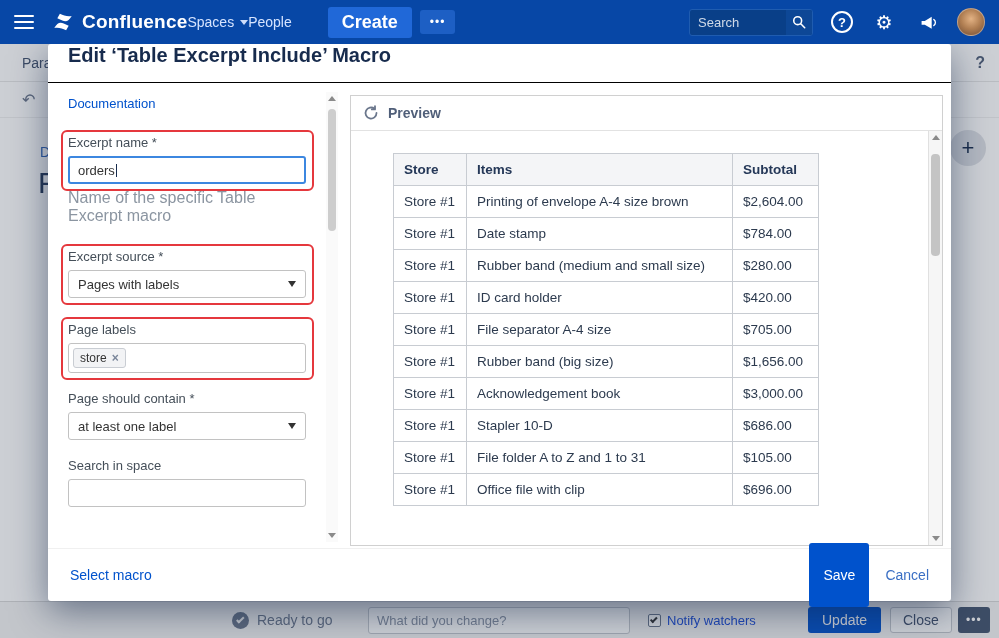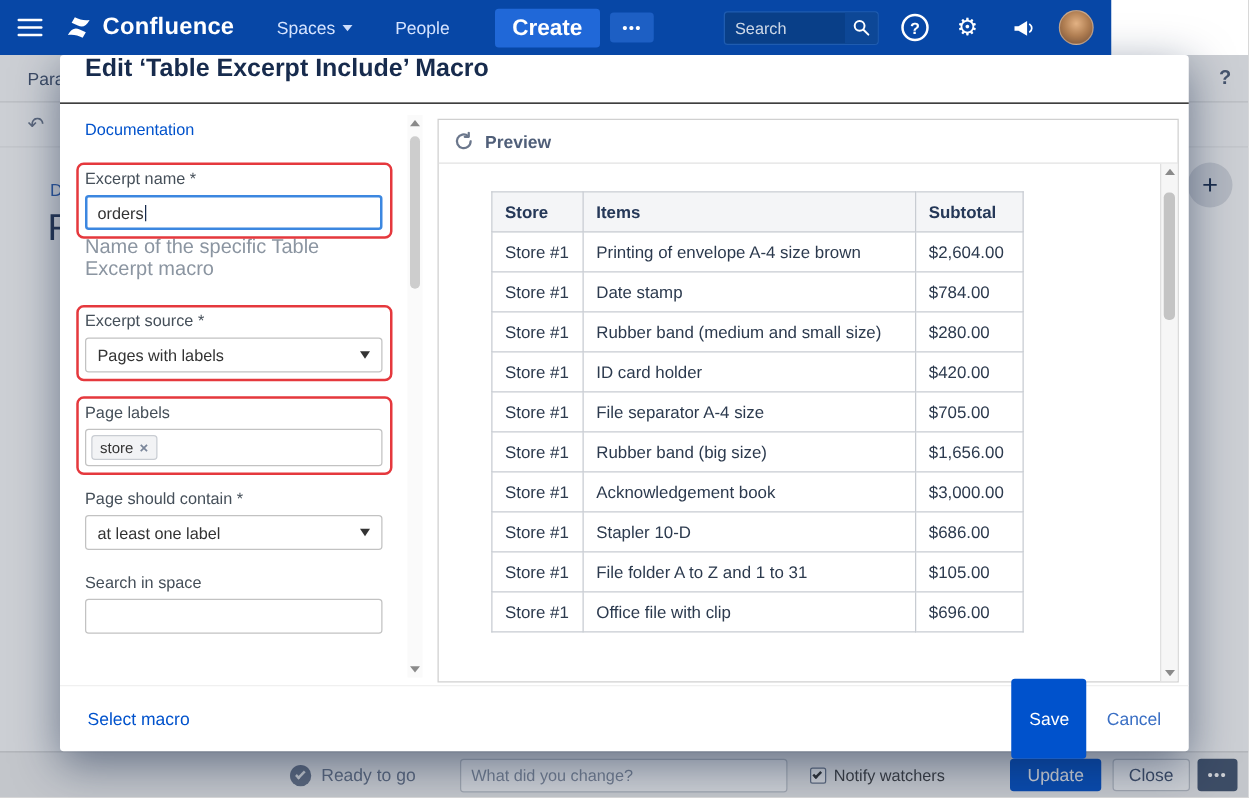--- a/index.html
+++ b/index.html
@@ -1,26 +1,26 @@
 <!DOCTYPE html>
 <html><head>
 <meta charset="utf-8">
 <style>
   * { margin:0; padding:0; box-sizing:border-box; }
   body { font-family:"Liberation Sans", sans-serif; background:#888; }
   .screen { position:relative; width:999px; height:638px; background:#fff; overflow:hidden; }
 
   
-  .navbar { position:absolute; top:0; left:0; width:889px; height:44px; background:#0747a6;
+  .navbar { position:absolute; top:0; left:0; width:999px; height:44px; background:#0747a6;
             display:flex; align-items:center; padding:0 14px; z-index:30; color:#fff; }
   .hamburger { width:20px; height:14px; display:flex; flex-direction:column; justify-content:space-between; cursor:pointer; }
   .hamburger span { display:block; height:2px; background:#fff; border-radius:1px; }
   .logo-mark { margin-left:18px; display:flex; align-items:center; }
   .logo-text { margin-left:8px; font-size:19px; font-weight:bold; letter-spacing:.2px; }
-  .nav-item { margin-left:34px; font-size:14px; color:#d6e4ff; display:flex; align-items:center; gap:6px; cursor:pointer; }
+  .nav-item { font-size:14px; color:#d6e4ff; display:flex; align-items:center; gap:6px; cursor:pointer; }
   .tri-down-w { width:0; height:0; border-left:4px solid transparent; border-right:4px solid transparent; border-top:5px solid #cdddfb; }
   .create-btn { margin-left:36px; background:#2068d8; border-radius:3px; padding:5px 14px; font-size:18px; font-weight:bold; color:#fff; cursor:pointer; }
   .nav-more-btn { margin-left:8px; background:#1d5fc4; border-radius:3px; padding:5px 10px; font-size:12px; letter-spacing:1px; color:#fff; cursor:pointer; }
   .nav-spacer { flex:1; }
   .search-box { width:124px; height:27px; background:#093f88; border:1px solid #1f5cb0; border-radius:3px; display:flex; align-items:center; overflow:hidden; }
   .search-box input { flex:1; min-width:0; background:transparent; border:none; outline:none; color:#fff; font-size:13px; padding:0 8px; font-family:inherit; }
   .search-box input::placeholder { color:rgba(255,255,255,.8); }
   .search-icon-pad { width:26px; height:100%; background:#0d4796; display:flex; align-items:center; justify-content:center; cursor:pointer; }
   .nav-round { margin-left:18px; width:26px; height:26px; border-radius:50%; display:flex; align-items:center; justify-content:center; cursor:pointer; }
   .help-circle { border:2px solid #fff; font-size:13px; font-weight:bold; width:22px; height:22px; }
@@ -38,21 +38,21 @@
   .bg-breadcrumb { position:absolute; left:40px; top:100px; color:#2f62b8; font-size:14px; }
   .bg-title { position:absolute; left:38px; top:122px; color:#253858; font-size:30px; font-weight:normal; }
   .bg-plus { position:absolute; left:950px; top:86px; width:36px; height:36px; border-radius:50%; background:#dfe1e6; color:#172b4d; font-size:22px; display:flex; align-items:center; justify-content:center; cursor:pointer; }
 
   .statusbar { position:absolute; left:0; bottom:0; width:999px; height:37px; background:#f4f4f4; border-top:1px solid #d8d8d8; display:flex; align-items:center; }
   .status-ready { position:absolute; left:232px; display:flex; align-items:center; gap:8px; color:#6b778c; font-size:14px; }
   .ready-circle { width:17px; height:17px; border-radius:50%; background:#6b778c; display:flex; align-items:center; justify-content:center; }
   .checkmark-w { display:inline-block; width:8px; height:4px; border-left:2px solid #f4f4f4; border-bottom:2px solid #f4f4f4; transform:rotate(-45deg) translate(0,-1px); }
   .change-input { position:absolute; left:368px; width:262px; height:27px; border:1px solid #c4c8ce; border-radius:3px; background:#fff; font-size:13px; padding:0 8px; color:#333; font-family:inherit; outline:none; }
   .change-input::placeholder { color:#8993a4; }
-  .notify-wrap { position:absolute; left:648px; display:flex; align-items:center; gap:6px; color:#404040; font-size:13px; }
+  .notify-wrap { position:absolute; left:648px; display:flex; align-items:center; gap:6px; color:#1d4ed8; font-size:13px; }
   .checkbox { width:13px; height:13px; border:1px solid #6b778c; border-radius:2px; background:#fff; display:flex; align-items:center; justify-content:center; cursor:pointer; }
   .checkbox .mark { width:7px; height:4px; border-left:2px solid #333; border-bottom:2px solid #333; transform:rotate(-45deg) translate(0,-1px); }
   .update-btn { position:absolute; left:808px; background:#0052cc; color:#fff; font-size:14px; border-radius:3px; padding:5px 14px; cursor:pointer; }
   .close-btn { position:absolute; left:890px; background:#fff; border:1px solid #c4c8ce; color:#42526e; font-size:14px; border-radius:3px; padding:4px 12px; cursor:pointer; }
   .bar-more-btn { position:absolute; left:958px; background:#44556f; color:#fff; font-size:12px; letter-spacing:1px; border-radius:3px; padding:6px 8px; cursor:pointer; }
 
   .overlay { position:absolute; left:0; top:44px; width:999px; height:594px; background:rgba(42,56,74,.24); z-index:10; }
 
   
   .modal { position:absolute; left:48px; top:44px; width:903px; height:557px; background:#fff; border-radius:3px;

